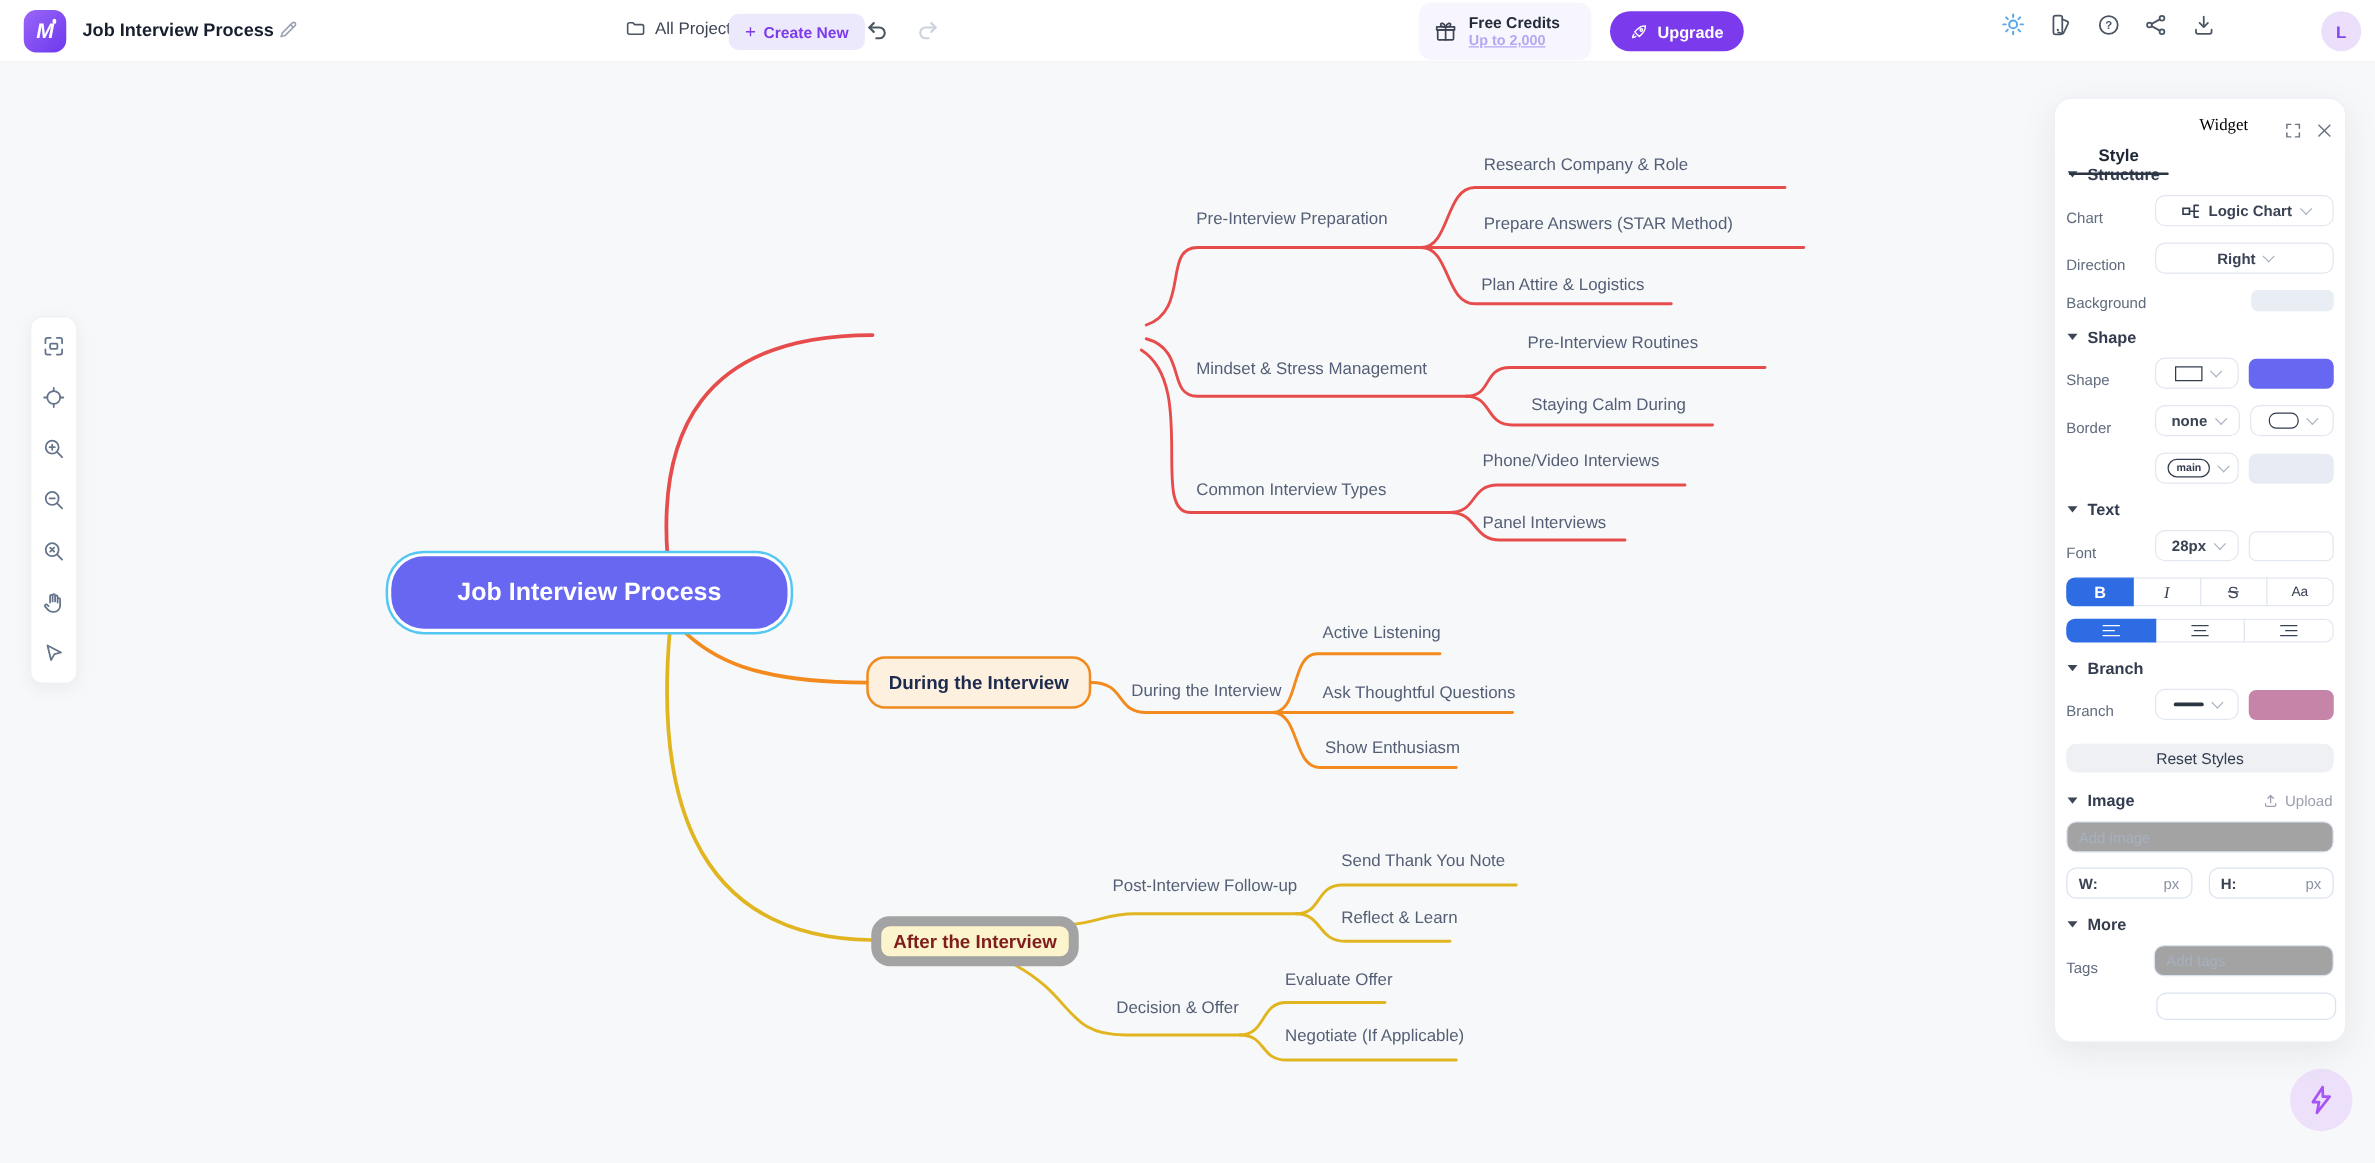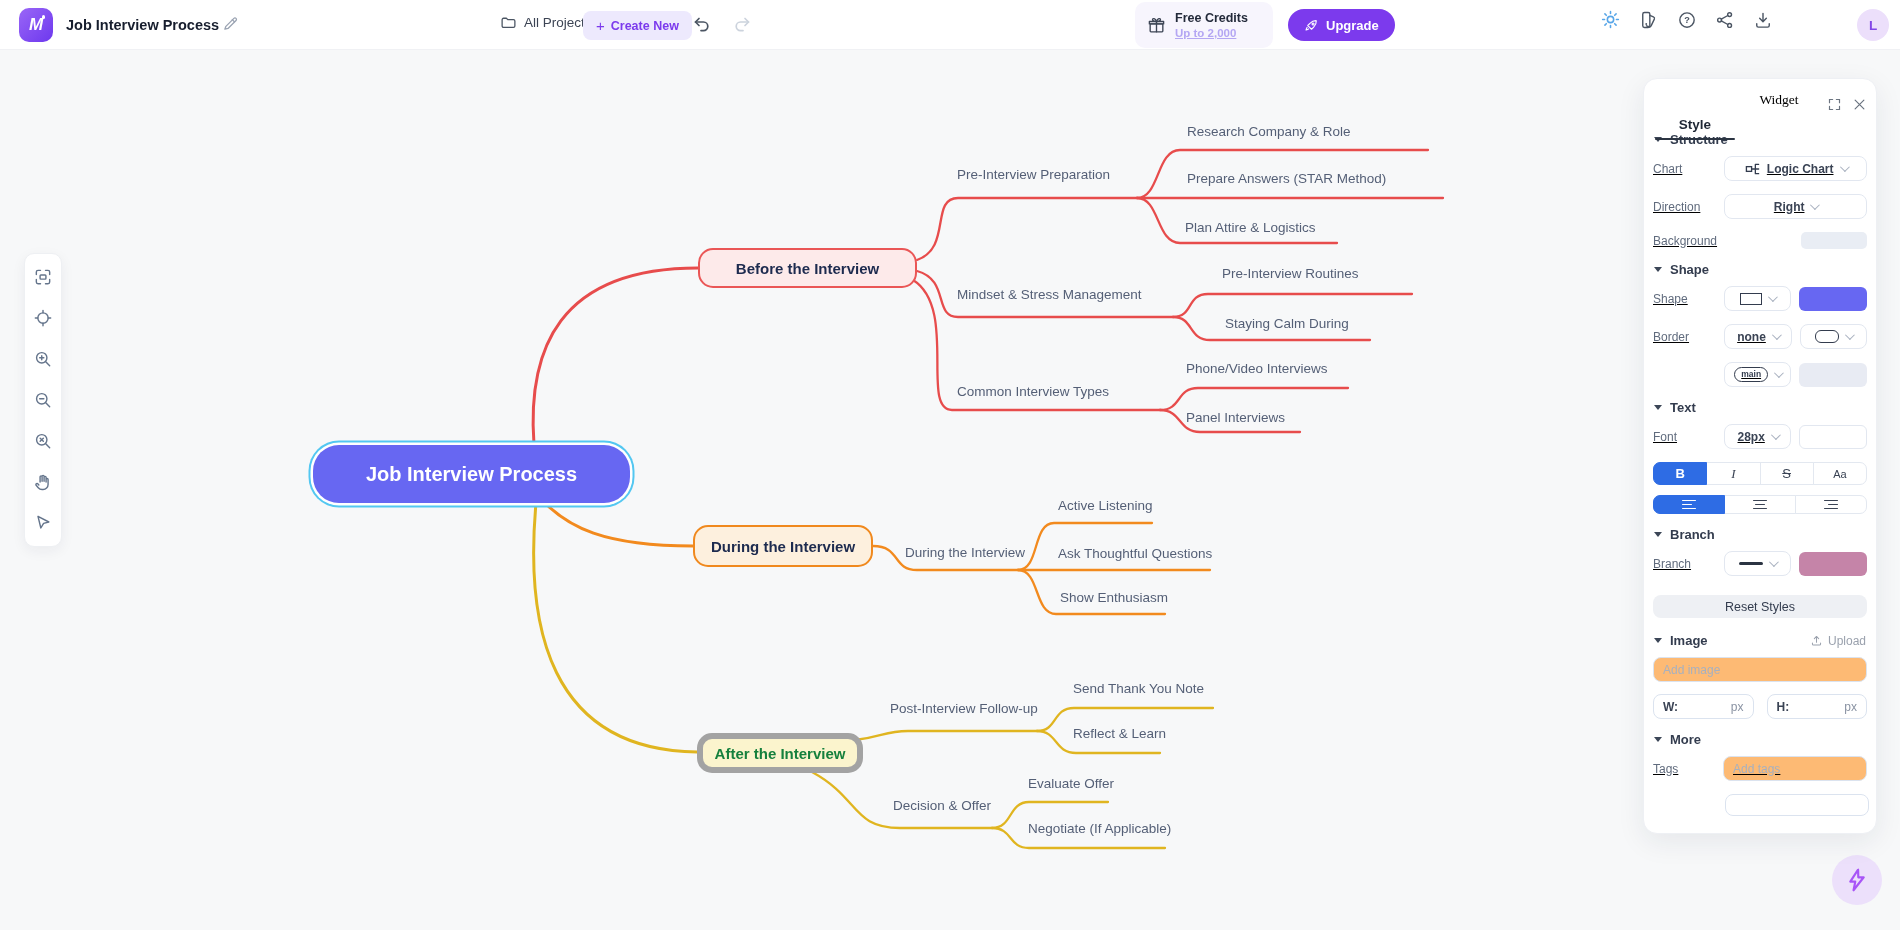--- a/index.html
+++ b/index.html
@@ -36,21 +36,21 @@
   .canvas { position:absolute; left:0; top:50px; width:1900px; height:880px; }
   .lines { position:absolute; left:0; top:-50px; width:1900px; height:930px; pointer-events:none; }
   .map-node { position:absolute; display:flex; align-items:center; justify-content:center; font-weight:700; white-space:nowrap; cursor:pointer; }
   .node-root { left:313px; top:395px; width:317px; height:58px; border-radius:26px; background:var(--root-node,#6767f2);
                color:#fff; font-size:20px; box-shadow:0 0 0 2.5px #fff, 0 0 0 4.5px var(--selection,#53c7f1); }
   .node-before { left:698px; top:198px; width:219px; height:40px; border-radius:15px; background:var(--node-red-fill,#fdeaea);
                  border:2px solid #ea5656; color:#1d2b4f; font-size:15px; }
   .node-during { left:693px; top:475px; width:180px; height:42px; border-radius:15px; background:var(--node-orange-fill,#fdf0de);
                  border:2px solid #f0891e; color:#1d2b4f; font-size:15px; }
   .node-after { left:697px; top:683px; width:166px; height:40px; border-radius:15px; background:var(--node-yellow-fill,#fbf4cd);
-                border:6px solid #a3a3a3; color:#15803d; font-size:15px;text-align:center; }
+                border:8px solid #a3a3a3; color:#7f1d1d; font-size:15px;text-align:center; }
   .lbl { position:absolute; font-size:13.5px; color:#545f76; white-space:nowrap; cursor:pointer; }
 
   
   .left-tools { position:absolute; left:24px; top:203px; width:38px; background:#fff; border:1px solid #eef0f3; border-radius:10px;
                 box-shadow:0 4px 14px rgba(30,40,70,.06); display:flex; flex-direction:column; align-items:center; padding:13px 0; gap:21px; }
   .left-tools .i-btn { width:20px; height:20px; }
 
   
   .fab { position:absolute; left:1832px; top:805px; width:50px; height:50px; border-radius:50%; border:none;
          background:#ece0fb; display:flex; align-items:center; justify-content:center; cursor:pointer; }
@@ -59,21 +59,21 @@
   .panel { position:absolute; left:1643px; top:78px; width:234px; height:756px; background:#fff; border:1px solid #eef0f4;
            border-radius:14px; box-shadow:0 8px 28px rgba(30,40,70,.08); z-index:30; padding:10px 9px 0; overflow:hidden; }
   .tabs { display:flex; align-items:center; height:30px; margin-bottom:10px; }
   .tab { width:84px; text-align:center; font-size:13.5px; cursor:pointer; position:relative; padding-bottom:8px; }
   .tab.active { color:#1f2735; font-weight:700;margin-top:48px; }
   .tab.active::after { content:""; position:absolute; left:2px; right:2px; bottom:0; height:2px; background:#2b3442; border-radius:2px; }
   .tab.inactive { color:#000000;font-family:Liberation Serif, serif; }
   .tabs .sp { flex:1; }
   .sec-head { display:flex; align-items:center; gap:8px; font-size:13px; font-weight:700; color:#333c4e; margin:13px 1px 9px; cursor:pointer; }
   .tri { width:0; height:0; border-left:4.5px solid transparent; border-right:4.5px solid transparent; border-top:5.5px solid #3c4657; }
-  .row { display:flex; align-items:center; margin-bottom:13px;text-decoration:underline; }
+  .row { display:flex; align-items:flex-end; margin-bottom:13px; }
   .row .rlabel { width:72px; font-size:12px; color:#606b7d; }
   .ctrl-area { width:144px; display:flex; align-items:center; gap:8px; }
   .dd { flex:1; height:25px; border:1px solid #e2e7f0; border-radius:8px; background:#fff; display:flex; align-items:center;
         justify-content:center; gap:6px; font-size:12px; font-weight:600; color:#3a4354; cursor:pointer; position:relative; }
   .dd .chev { width:7px; height:7px; border-right:1.5px solid #a8b0bf; border-bottom:1.5px solid #a8b0bf;
               transform:rotate(45deg) translateY(-2px); flex:none; }
   .swatch { width:68px; height:24px; border-radius:6px; cursor:pointer; flex:none; }
   .sw-purple { background:var(--root-node,#6767f2); }
   .sw-branch { background:var(--branch-swatch,#c584a8); }
   .sw-disabled { background:#e8ebf3; cursor:default; }
@@ -92,21 +92,21 @@
   .al { display:flex; flex-direction:column; gap:2.5px; width:14px; }
   .al i { display:block; height:1.6px; background:currentColor; border-radius:1px; }
   .al.left i:nth-child(2) { width:70%; } .al.left i:nth-child(1), .al.left i:nth-child(3) { width:100%; }
   .al.center i:nth-child(2) { width:70%; margin:0 auto; } .al.center i:nth-child(1), .al.center i:nth-child(3){ width:100%; }
   .al.right i:nth-child(2) { width:70%; margin-left:auto; } .al.right i:nth-child(1), .al.right i:nth-child(3){ width:100%; }
   .reset-btn { width:100%; height:23px; border:none; border-radius:8px; background:#eef0f4; color:#333c4e; font-size:12.5px;
                cursor:pointer; margin:6px 0 2px; font-family:inherit; }
   .img-head { display:flex; align-items:center; }
   .upload { margin-left:auto; display:flex; align-items:center; gap:5px; font-size:12px; color:#9aa1ad; font-weight:400; cursor:pointer; }
   .txt-input { width:100%; height:25px; border:1px solid #dbe3ef; border-radius:8px; font-size:12px; padding:0 9px;
-               color:#3a4354; font-family:inherit; outline:none; background:#fdba74; }
+               color:#3a4354; font-family:inherit; outline:none; background:#a3a3a3; }
   .txt-input::placeholder { color:#a7b0bf; }
   .wh-row { display:flex; gap:13px; margin:12px 0 2px; }
   .wh-box { flex:1; height:25px; border:1px solid #dbe3ef; border-radius:8px; display:flex; align-items:center; padding:0 9px; gap:4px; }
   .wh-box .wl { font-size:12px; color:#3a4354; font-weight:600; }
   .wh-box input { border:none; outline:none; width:100%; min-width:10px; font-size:12px; font-family:inherit; }
   .wh-box .px { font-size:12px; color:#8a93a3; }
   .tags-input { width:144px; }
   .partial-input { width:144px; height:22px; border:1px solid #dbe3ef; border-radius:8px; margin-left:72px; margin-top:13px; }
 
   svg.ic { display:block; }
@@ -249,21 +249,20 @@
       <path d="M855 740 C882 737 885 731 908 731 H1037"></path>
       <path d="M1037 731 C1058 731 1052 708 1074 708 H1213"></path>
       <path d="M1037 731 C1058 731 1054 753 1076 753 H1160"></path>
       <path d="M812 772 C860 798 852 828 900 828 H992"></path>
       <path d="M992 828 C1013 828 1008 802 1029 802 H1108"></path>
       <path d="M992 828 C1013 828 1008 848 1029 848 H1165"></path>
     </g>
   </svg>
 
   <div class="map-node node-root">Job Interview Process</div>
-  <div class="map-node node-before">Before the Interview</div>
   <div class="map-node node-during">During the Interview</div>
   <div class="map-node node-after">After the Interview</div>
 
   <div class="lbl" style="left:957px;top:117px">Pre-Interview Preparation</div>
   <div class="lbl" style="left:1187px;top:74px">Research Company &amp; Role</div>
   <div class="lbl" style="left:1187px;top:121px">Prepare Answers (STAR Method)</div>
   <div class="lbl" style="left:1185px;top:170px">Plan Attire &amp; Logistics</div>
   <div class="lbl" style="left:957px;top:237px">Mindset &amp; Stress Management</div>
   <div class="lbl" style="left:1222px;top:216px">Pre-Interview Routines</div>
   <div class="lbl" style="left:1225px;top:266px">Staying Calm During</div>

